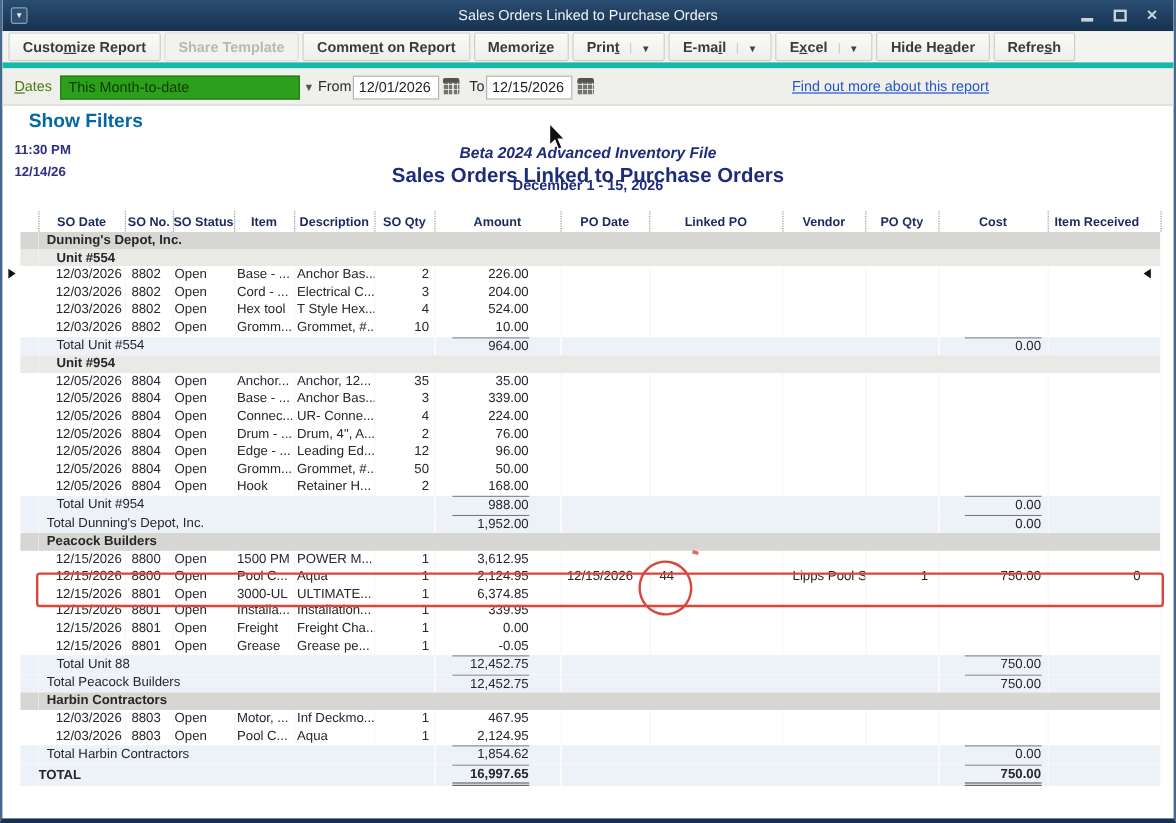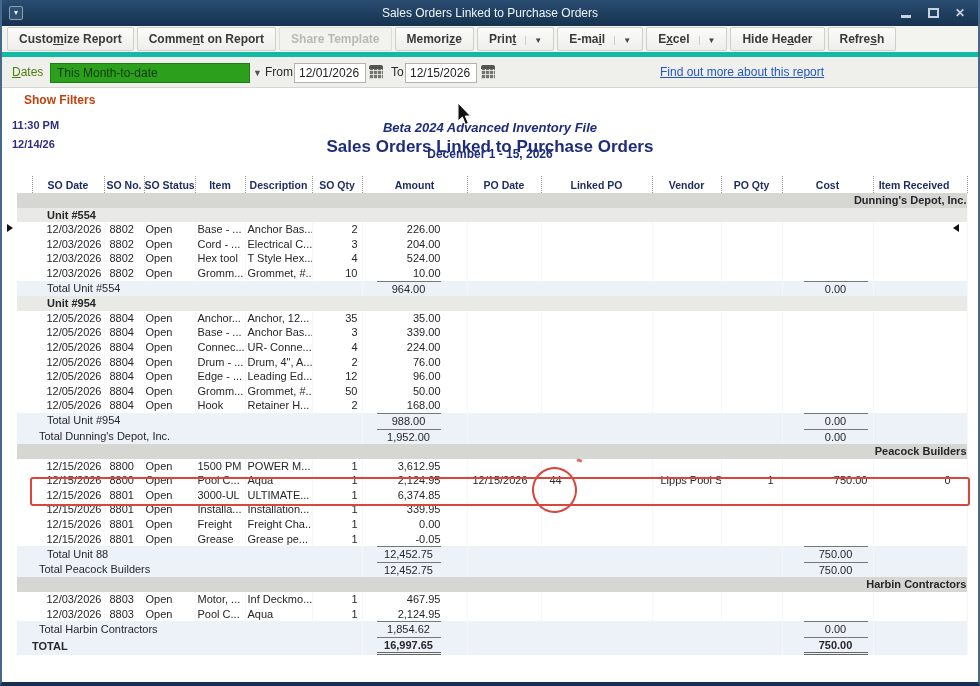--- a/index.html
+++ b/index.html
@@ -45,21 +45,21 @@
   .in-from { left:292px; } .in-to { left:403px; }
   .lbl-to { position:absolute; left:389px; top:8px; font-size:12px; color:#2b2b2b; }
   .cal { position:absolute; top:8px; width:14px; height:14px; background:#74746e; border-radius:2px;
          border-top:4px solid #54544e;
          background-image:repeating-linear-gradient(90deg, rgba(255,255,255,.7) 0 1px, transparent 1px 4px),
                           repeating-linear-gradient(0deg, rgba(255,255,255,.7) 0 1px, transparent 1px 4px); }
   .cal-from { left:367px; } .cal-to { left:479px; }
   .more-link { position:absolute; left:658px; top:8px; font-size:12px; color:#2456c4;
                text-decoration:underline; cursor:pointer; }
 
-  .show-filters { position:absolute; left:22px; top:93px; font-size:12px; font-weight:bold; color:#c2410c; cursor:pointer; }
+  .show-filters { position:absolute; left:22px; top:93px; font-size:16px; font-weight:bold; color:#0369a1; cursor:pointer; }
 
   
   .rpt-time { position:absolute; left:10px; top:119px; font-size:11px; font-weight:bold; color:#2d2d85; }
   .rpt-date { position:absolute; left:10px; top:138px; font-size:11px; font-weight:bold; color:#2d2d85; }
   .rpt-company { position:absolute; left:0; right:0; top:120px; text-align:center; font-size:13px; font-weight:bold; color:#1e2c7c;font-style:italic; }
   .rpt-title { position:absolute; left:0; right:0; top:137px; text-align:center; font-size:17px; font-weight:bold; color:#1e2c7c; }
   .rpt-subtitle { position:absolute; left:0; right:0; top:147px; text-align:center; font-size:12px; font-weight:bold; color:#1e2c7c; }
 
   
   .tablewrap { position:absolute; left:15px; top:176px; width:950px; }
@@ -77,28 +77,28 @@
   td.c3 { padding-left:2px; }
   td.c4 { padding-left:2px; }
   td.c5 { text-align:right; padding-right:4px; }
   td.c6 { text-align:right; padding-right:26px; }
   td.c7 { padding-left:5px; }
   td.c8 { padding-left:8px; }
   td.c9 { padding-left:8px; }
   td.c10 { text-align:right; padding-right:8px; }
   td.c11 { text-align:right; padding-right:5px; }
   td.c12 { text-align:right; padding-right:16px; }
-  tr.sec { background:#d6d6d3;text-align:right; } tr.sec td.lbl { font-weight:bold; padding-left:7px; }
+  tr.sec { background:#d6d6d3; } tr.sec td.lbl { font-weight:bold; padding-left:7px; }
   tr.sub { background:#e9e9e6; } tr.sub td.lbl { font-weight:bold; padding-left:15px; }
   tr.tot, tr.grand { background:#edf2f8; }
   tr.tot td.ind1, tr.grand td.lbl { padding-left:7px; }
   tr.tot td.ind2 { padding-left:15px; }
   tr.grand td { font-weight:bold; }
   tr.grand td.lbl { padding-left:0; }
-  .rule { display:inline-block; min-width:64px; text-align:center; border-top:1px solid #777; }
+  .rule { display:inline-block; min-width:64px; text-align:right; border-top:1px solid #777; }
   .rule.dbl { border-bottom:3px double #666; }
 
   
   .mark-left { position:absolute; left:5px; top:224px; width:0; height:0;
                border-left:6px solid #111; border-top:4px solid transparent; border-bottom:4px solid transparent; }
   .mark-right { position:absolute; left:951px; top:224px; width:0; height:0;
                 border-right:6px solid #111; border-top:4px solid transparent; border-bottom:4px solid transparent; }
 
   
   .ann-rect { position:absolute; left:28px; top:477px; width:940px; height:29px;
@@ -125,22 +125,22 @@
         </div>
       <div class="wc wc-max">
           <i></i>
         </div>
       <div class="wc wc-close">✕</div>
     </div>
   </div>
 
   <div class="toolbar">
       <button class="tbtn"><span>Custo</span><span class="u">m</span><span>ize Report</span></button>
+      <button class="tbtn dis"><span>Share Template</span></button>
       <button class="tbtn"><span>Comme</span><span class="u">n</span><span>t on Report</span></button>
-      <button class="tbtn dis"><span>Share Template</span></button>
       <button class="tbtn"><span>Memori</span><span class="u">z</span><span>e</span></button>
       <button class="tbtn"><span>Prin</span><span class="u">t</span><span class="dd">▼</span></button>
       <button class="tbtn"><span>E-ma</span><span class="u">i</span><span>l</span><span class="dd">▼</span></button>
       <button class="tbtn"><span>E</span><span class="u">x</span><span>cel</span><span class="dd">▼</span></button>
       <button class="tbtn"><span>Hide He</span><span class="u">a</span><span>der</span></button>
       <button class="tbtn"><span>Refre</span><span class="u">s</span><span>h</span></button>
     </div>
 
   <div class="datesrow">
     <span class="lbl-dates"><span></span><span class="u">D</span><span>ates</span></span>

